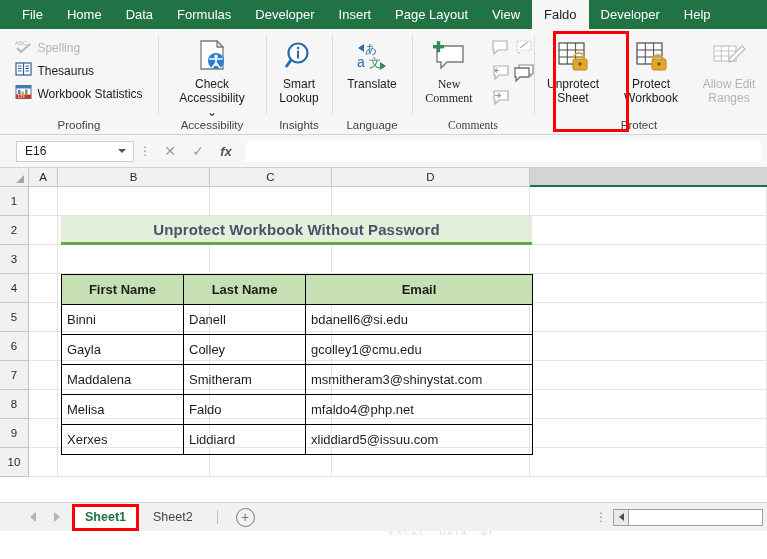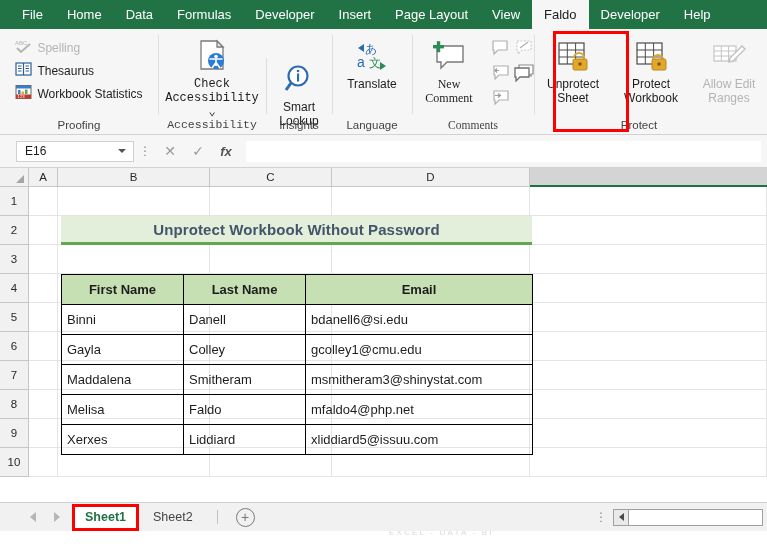--- a/index.html
+++ b/index.html
@@ -299,40 +299,40 @@
               <text x="2.5" y="13.9" font-size="4.3" fill="#fff" font-family="Liberation Sans, sans-serif">123</text>
             </svg>
           </span>
           <span>Workbook Statistics</span>
         </div>
       </div>
     </div>
     <div class="rgroup-label">Proofing</div>
   </div>
 
-  <div class="rgroup" style="width:108px;font-family:Liberation Mono, monospace;">
+  <div class="rgroup" style="width:108px;">
     <div class="rgroup-items">
       <div class="bigbtn wide">
         <span class="glyph">
           <svg width="34" height="36" viewBox="0 0 34 36">
             <path d="M6 2 H22 L28 8 V30 H6 Z" fill="#fff" stroke="#7a7a7a" stroke-width="1.3"></path>
             <path d="M22 2 V8 H28 Z" fill="#e8e8e8" stroke="#7a7a7a" stroke-width="1.3"></path>
             <circle cx="21" cy="22" r="8" fill="#2b7cd3"></circle>
             <circle cx="21" cy="17.5" r="1.8" fill="#fff"></circle>
             <path d="M14.5 20 H27.5 M21 20 V27 M21 23.5 L17 29 M21 23.5 L25 29" stroke="#fff" stroke-width="1.6" fill="none"></path>
           </svg>
         </span>
         <span class="caption">Check</span>
         <span class="caption">Accessibility ⌄</span>
       </div>
     </div>
     <div class="rgroup-label">Accessibility</div>
   </div>
 
-  <div class="rgroup" style="width:66px;margin-top:23px;">
+  <div class="rgroup" style="width:66px;">
     <div class="rgroup-items">
       <div class="bigbtn" style="width:56px">
         <span class="glyph">
           <svg width="32" height="34" viewBox="0 0 32 34">
             <circle cx="15" cy="13" r="9.5" fill="#fff" stroke="#2b6cb0" stroke-width="2.2"></circle>
             <line x1="8" y1="20" x2="3" y2="27" stroke="#2b6cb0" stroke-width="3"></line>
             <circle cx="15" cy="8" r="1.3" fill="#2b6cb0"></circle>
             <rect x="14" y="10.5" width="2.1" height="8" fill="#2b6cb0"></rect>
           </svg>
         </span>

